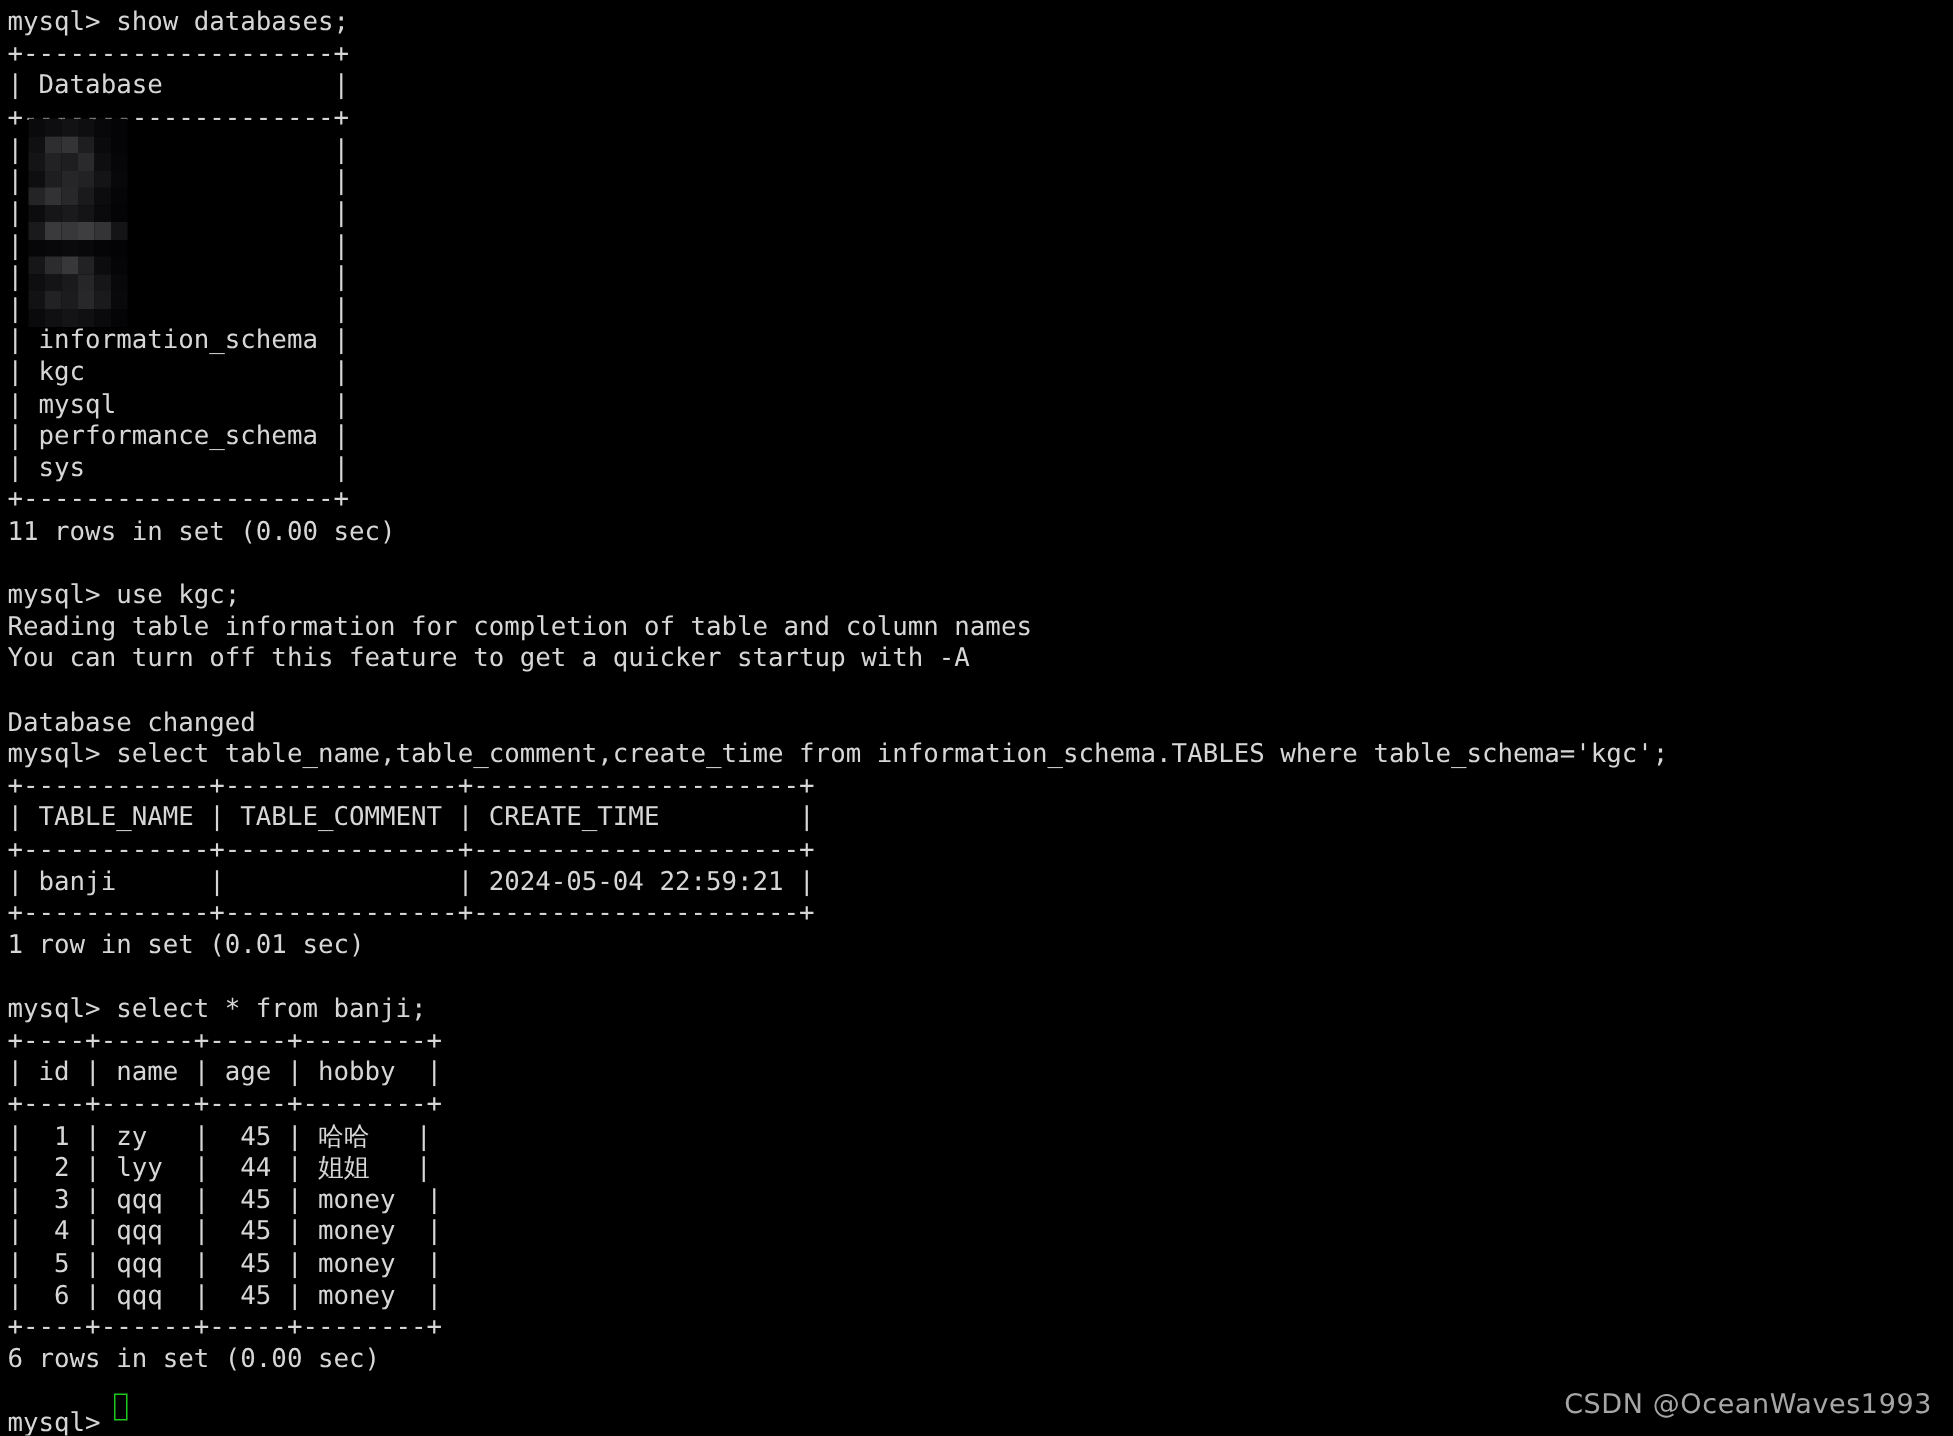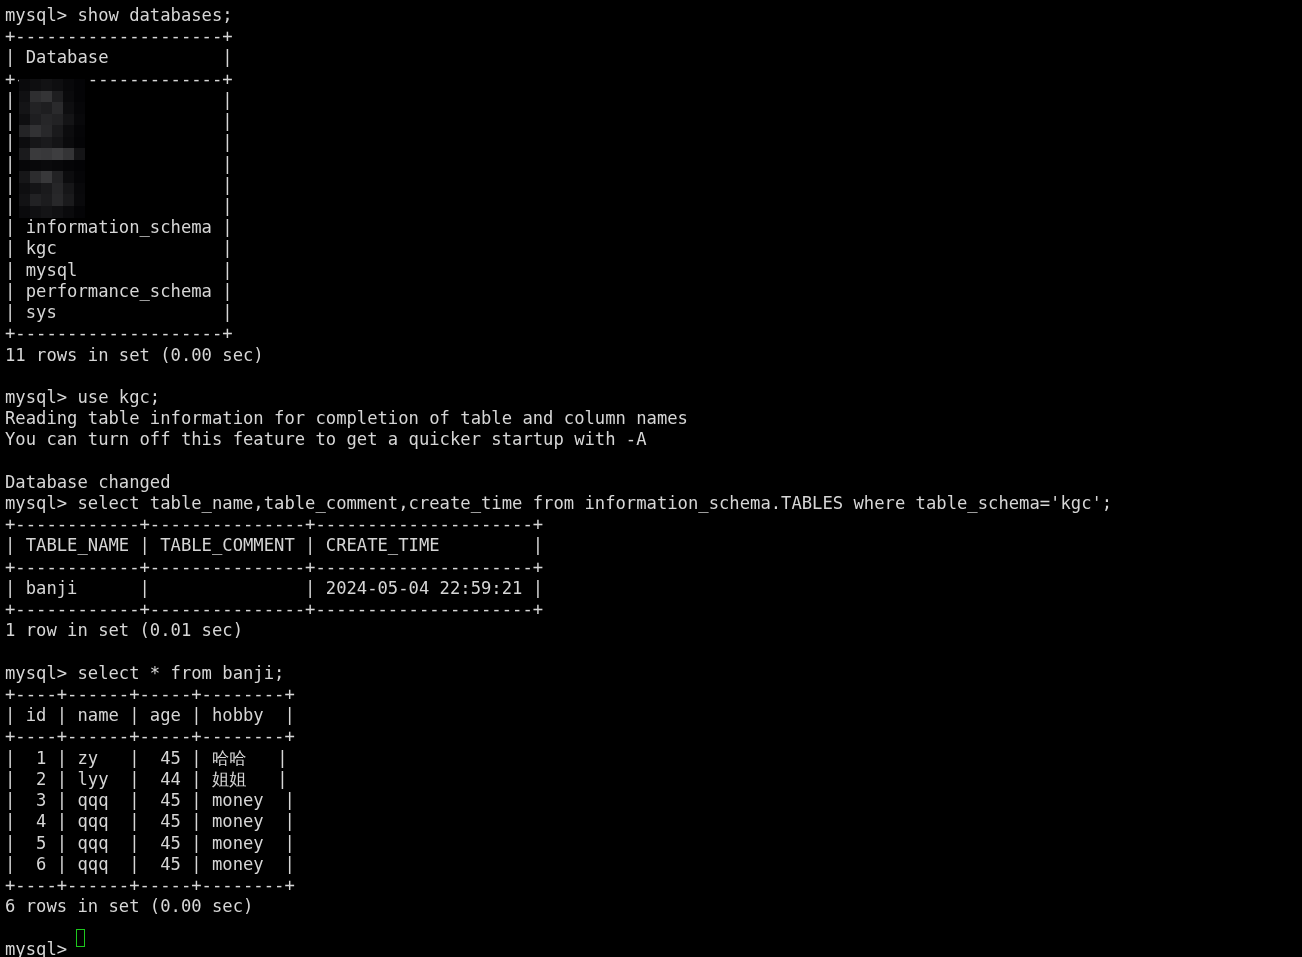--- a/index.html
+++ b/index.html
@@ -155,14 +155,15 @@
       <div class="px" style="left: 0px; top: 126.5px; width: 11px; height: 12.1px; background: rgb(10, 10, 12);"></div>
       <div class="px" style="left: 11px; top: 126.5px; width: 11px; height: 12.1px; background: rgb(16, 16, 18);"></div>
       <div class="px" style="left: 22px; top: 126.5px; width: 11px; height: 12.1px; background: rgb(20, 20, 22);"></div>
       <div class="px" style="left: 33px; top: 126.5px; width: 11px; height: 12.1px; background: rgb(16, 16, 18);"></div>
       <div class="px" style="left: 44px; top: 126.5px; width: 11px; height: 12.1px; background: rgb(10, 10, 12);"></div>
       <div class="px" style="left: 55px; top: 126.5px; width: 11px; height: 12.1px; background: rgb(4, 4, 6);"></div>
     </div>
 
   <div class="cursor"></div>
 
+  <div class="watermark">CSDN @OceanWaves1993</div>
 
 </div>
 
 </body></html>

